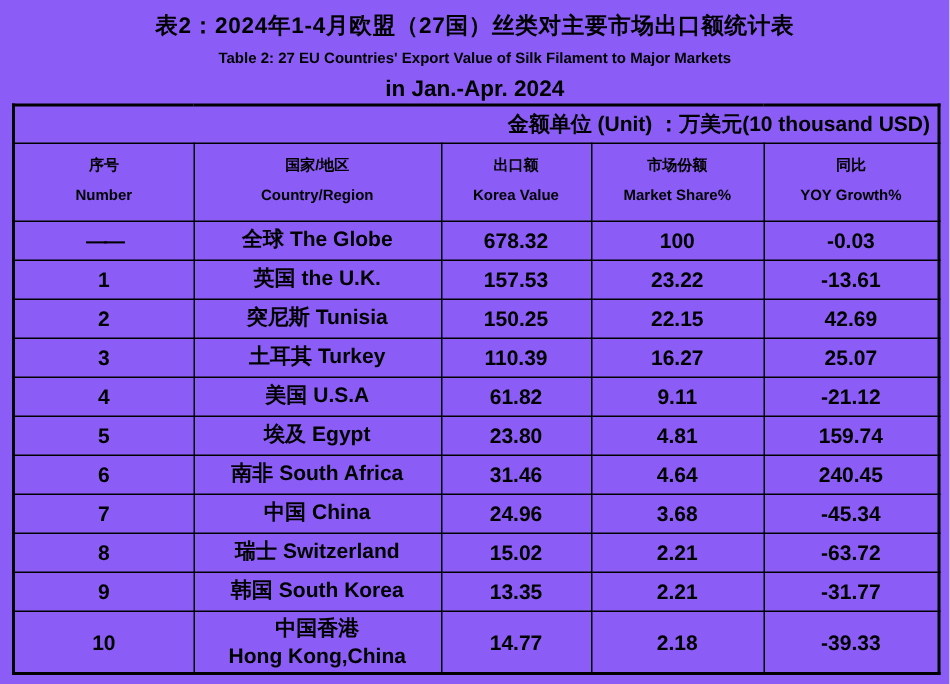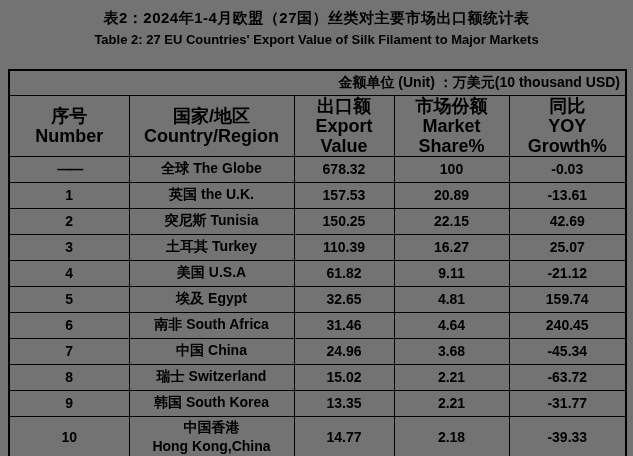--- a/index.html
+++ b/index.html
@@ -1,29 +1,29 @@
 <!DOCTYPE html>
 <html><head>
 <meta charset="utf-8">
 <style>
   * { margin: 0; padding: 0; box-sizing: border-box; }
   html, body { background: #ffffff; }
   .page {
     position: relative;
     width: 633px;
     height: 456px;
-    background: #737373;
+    background: #8b5cf6;
     color: #000000;
     font-family: "Liberation Sans", "DejaVu Sans", sans-serif;
     font-weight: bold;
     overflow: hidden;
   }
   .titles { text-align: center; padding-top: 7px; }
   .title-zh { font-size: 15px; line-height: 22px; letter-spacing: 0.5px; }
-  .title-en { font-size: 13px; line-height: 21px; }
+  .title-en { font-size: 10px; line-height: 21px; }
   .title-period { font-size: 15px; line-height: 20px; }
 
   table.export-table {
     position: absolute;
     left: 8px;
     top: 69px;
     width: 617px;
     border-collapse: collapse;
     table-layout: fixed;
     border: 2px solid #000000;
@@ -37,38 +37,39 @@
     color: #000000;
     overflow: hidden;
     padding: 0 2px;
   }
   .unit-row td {
     height: 25px;
     text-align: right;
     font-size: 14px;
     padding-right: 5px;
   }
-  .header-row th { height: 52px; font-size: 18px; }
+  .header-row th { height: 52px; font-size: 10px; }
   .header-row .hdr-line { display: block; line-height: 20px; }
   .data-row td { height: 26px; font-size: 14px; }
   .data-row .country-zh, .data-row .country-en { display: inline; }
   .data-row .country-zh { margin-right: 4px; margin-top: 24px; }
   .data-row.two-line td { height: 42px; }
   .data-row.two-line .country-zh,
   .data-row.two-line .country-en { display: block; line-height: 19px; margin: 0; }
   .dash-cell { letter-spacing: -2px; }
 </style>
 </head>
 <body>
 
 <div class="page">
 
   <div class="titles">
     <div class="title-zh">表2：2024年1-4月欧盟（27国）丝类对主要市场出口额统计表</div>
     <div class="title-en">Table 2: 27 EU Countries' Export Value of Silk Filament to Major Markets</div>
+    <div class="title-period">in Jan.-Apr. 2024</div>
   </div>
 
   <table class="export-table">
     <colgroup>
       <col style="width:120px">
       <col style="width:165px">
       <col style="width:100px">
       <col style="width:115px">
       <col style="width:117px">
     </colgroup>
@@ -82,21 +83,21 @@
       <th>
         <span class="hdr-line">序号</span>
         <span class="hdr-line">Number</span>
       </th>
       <th>
         <span class="hdr-line">国家/地区</span>
         <span class="hdr-line">Country/Region</span>
       </th>
       <th>
         <span class="hdr-line">出口额</span>
-        <span class="hdr-line">Export Value</span>
+        <span class="hdr-line">Korea Value</span>
       </th>
       <th>
         <span class="hdr-line">市场份额</span>
         <span class="hdr-line">Market Share%</span>
       </th>
       <th>
         <span class="hdr-line">同比</span>
         <span class="hdr-line">YOY Growth%</span>
       </th>
     </tr>
@@ -110,21 +111,21 @@
       <td>100</td>
       <td>-0.03</td>
     </tr>
 
     <tr class="data-row">
       <td>1</td>
       <td>
         <span class="country-zh">英国</span><span class="country-en">the U.K.</span>
       </td>
       <td>157.53</td>
-      <td>20.89</td>
+      <td>23.22</td>
       <td>-13.61</td>
     </tr>
 
     <tr class="data-row">
       <td>2</td>
       <td>
         <span class="country-zh">突尼斯</span><span class="country-en">Tunisia</span>
       </td>
       <td>150.25</td>
       <td>22.15</td>
@@ -149,21 +150,21 @@
       <td>61.82</td>
       <td>9.11</td>
       <td>-21.12</td>
     </tr>
 
     <tr class="data-row">
       <td>5</td>
       <td>
         <span class="country-zh">埃及</span><span class="country-en">Egypt</span>
       </td>
-      <td>32.65</td>
+      <td>23.80</td>
       <td>4.81</td>
       <td>159.74</td>
     </tr>
 
     <tr class="data-row">
       <td>6</td>
       <td>
         <span class="country-zh">南非</span><span class="country-en">South Africa</span>
       </td>
       <td>31.46</td>

